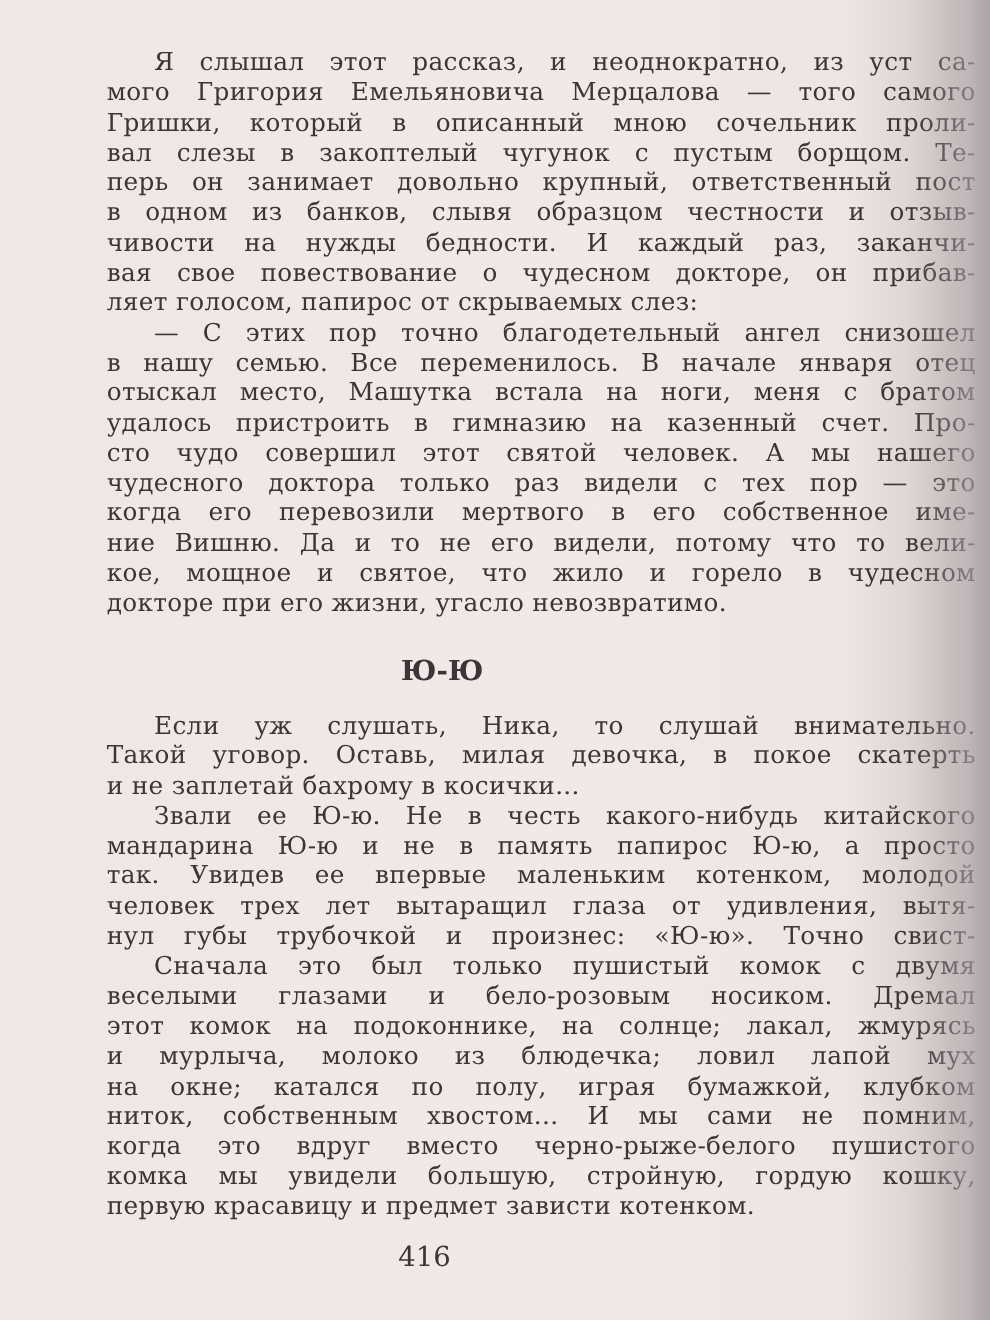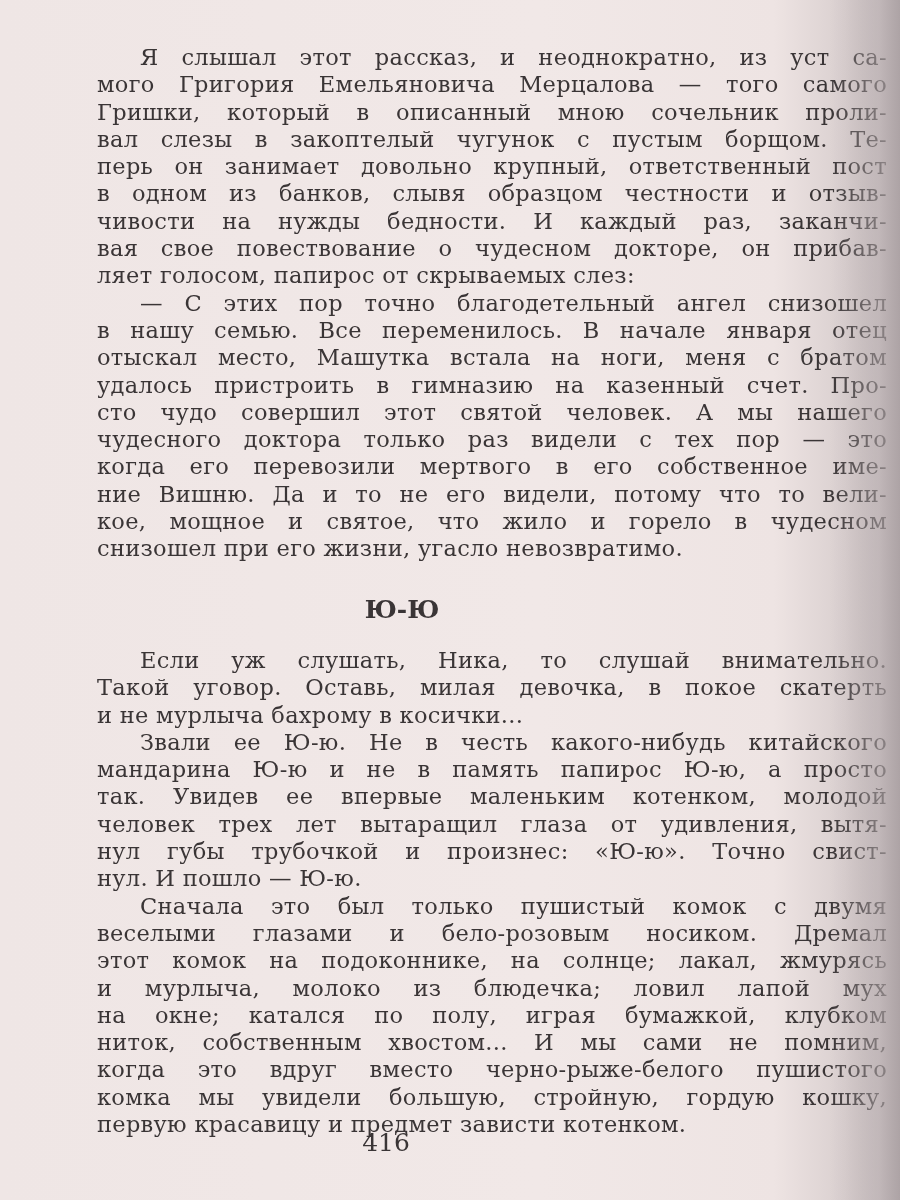--- a/index.html
+++ b/index.html
@@ -60,39 +60,38 @@
     <div>
       <div class="line indent">— С этих пор точно благодетельный ангел снизошел</div>
       <div class="line">в нашу семью. Все переменилось. В начале января отец</div>
       <div class="line">отыскал место, Машутка встала на ноги, меня с братом</div>
       <div class="line">удалось пристроить в гимназию на казенный счет. Про-</div>
       <div class="line">сто чудо совершил этот святой человек. А мы нашего</div>
       <div class="line">чудесного доктора только раз видели с тех пор — это</div>
       <div class="line">когда его перевозили мертвого в его собственное име-</div>
       <div class="line">ние Вишню. Да и то не его видели, потому что то вели-</div>
       <div class="line">кое, мощное и святое, что жило и горело в чудесном</div>
-      <div class="line last">снизошел при его жизни, угасло невозвратимо.</div>
+      <div class="line last">докторе при его жизни, угасло невозвратимо.</div>
     </div>
   </div>
 
   <div class="heading">Ю-Ю</div>
 
   <div class="text-block" style="top:647px;">
     <div>
       <div class="line indent">Если уж слушать, Ника, то слушай внимательно.</div>
       <div class="line">Такой уговор. Оставь, милая девочка, в покое скатерть</div>
-      <div class="line last">и не мурлыча бахрому в косички...</div>
+      <div class="line last">и не заплетай бахрому в косички...</div>
     </div>
     <div>
       <div class="line indent">Звали ее Ю-ю. Не в честь какого-нибудь китайского</div>
       <div class="line">мандарина Ю-ю и не в память папирос Ю-ю, а просто</div>
       <div class="line">так. Увидев ее впервые маленьким котенком, молодой</div>
       <div class="line">человек трех лет вытаращил глаза от удивления, вытя-</div>
       <div class="line">нул губы трубочкой и произнес: «Ю-ю». Точно свист-</div>
-      <div class="line last">нул. И пошло — Ю-ю.</div>
     </div>
     <div>
       <div class="line indent">Сначала это был только пушистый комок с двумя</div>
       <div class="line">веселыми глазами и бело-розовым носиком. Дремал</div>
       <div class="line">этот комок на подоконнике, на солнце; лакал, жмурясь</div>
       <div class="line">и мурлыча, молоко из блюдечка; ловил лапой мух</div>
       <div class="line">на окне; катался по полу, играя бумажкой, клубком</div>
       <div class="line">ниток, собственным хвостом... И мы сами не помним,</div>
       <div class="line">когда это вдруг вместо черно-рыже-белого пушистого</div>
       <div class="line">комка мы увидели большую, стройную, гордую кошку,</div>

